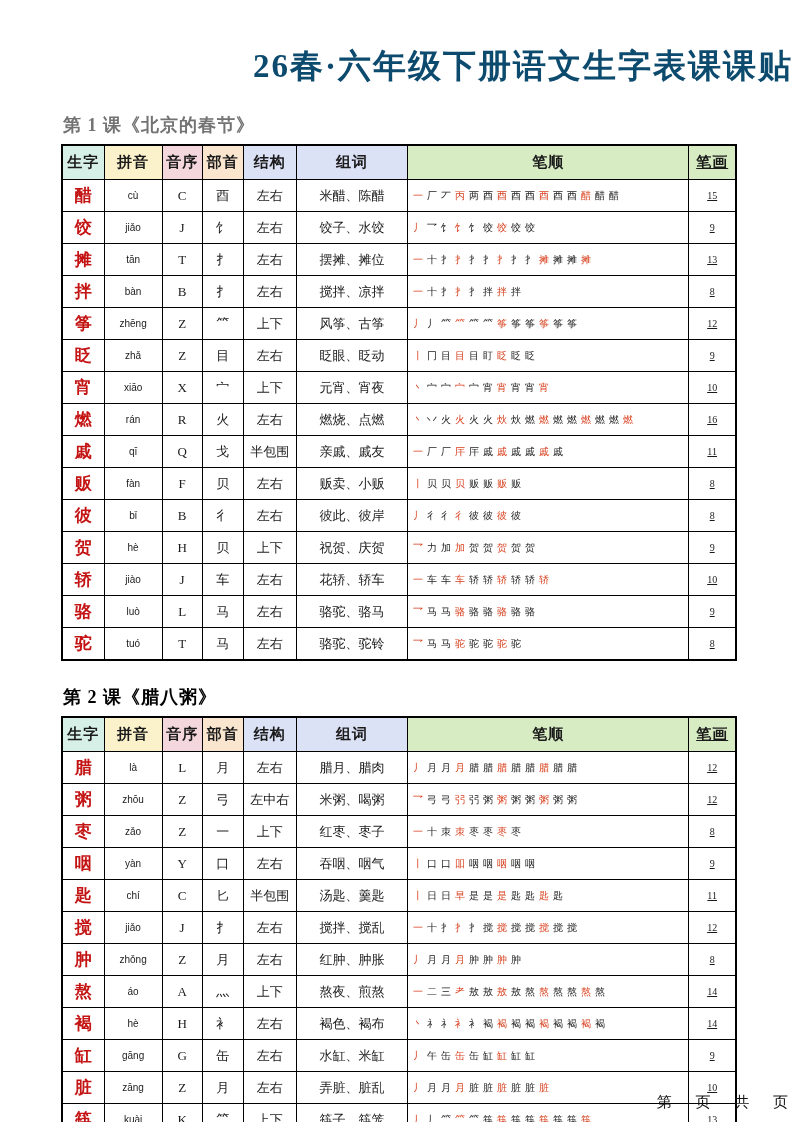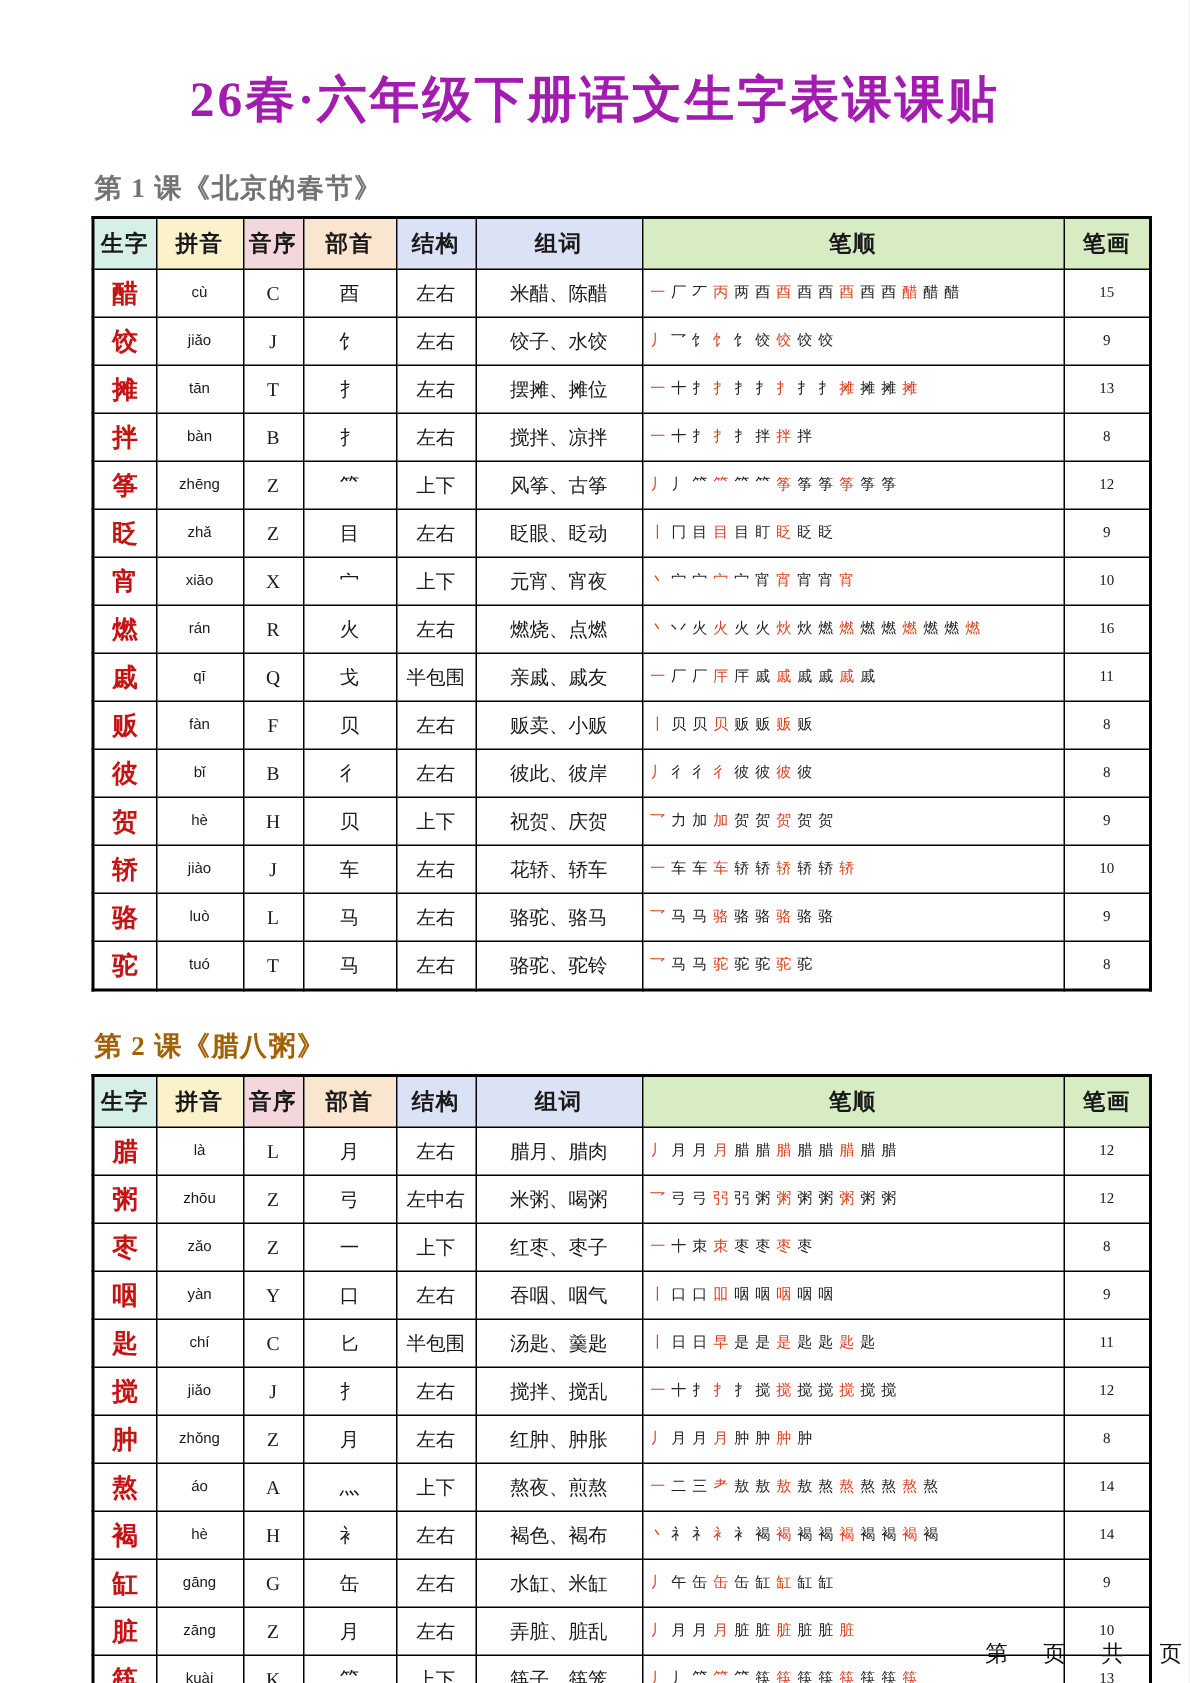--- a/index.html
+++ b/index.html
@@ -7,26 +7,26 @@
   .page {
     position:relative;
     width:793px; height:1122px;
     margin:0 auto;
     background:#ffffff;
     font-family:"Liberation Serif", serif;
     color:#1a1a1a;
     overflow:hidden;
   }
   .doc-title {
-    text-align:center;
+    text-align:right;
     padding-top:44px;
     font-size:33px;
     font-weight:bold;
     letter-spacing:2px;
-    color:#a21caf;
+    color:#0c4a6e;
   }
   #sections { margin-left:61px; width:678px; }
   .section { margin-top:24px; }
   .section-heading {
     color:#d01212;
     font-size:18px;
     font-weight:bold;
     margin:0 0 7px 2px;
     letter-spacing:1px;
   }
@@ -46,25 +46,25 @@
   th {
     font-size:15px;
     font-weight:bold;
     padding:7px 1px;
     letter-spacing:1px;
   }
   td { padding:4px 2px; font-size:13px; height:27px; }
   .col-char      { width:42px; }
   .col-pinyin    { width:58px; }
   .col-yinxu     { width:40px;font-family:Liberation Serif, serif; }
-  .col-radical   { width:62px; }
+  .col-radical   { width:41px; }
   .col-structure { width:53px; }
   .col-words     { width:111px; }
   .col-strokes   { width:281px; }
-  .col-count     { width:58px; }
+  .col-count     { width:47px;text-decoration:underline; }
   .cell-char {
     color:#c41414;
     font-size:17px;
     font-weight:bold;
   }
   .cell-pinyin { font-family:"Liberation Sans", sans-serif; font-size:10px; }
   .cell-yinxu  { font-size:13px; }
   .cell-structure, .cell-words { font-size:13px; }
   .cell-count { font-size:10px;border-radius:13px; }
   .cell-strokes {
@@ -256,21 +256,21 @@
               <td class="col-structure cell-structure">左右</td>
               <td class="col-words cell-words">骆驼、驼铃</td>
               <td class="col-strokes cell-strokes"><span class="stroke-stage red">乛</span><span class="stroke-stage">马</span><span class="stroke-stage">马</span><span class="stroke-stage red">驼</span><span class="stroke-stage">驼</span><span class="stroke-stage">驼</span><span class="stroke-stage red">驼</span><span class="stroke-stage">驼</span></td>
               <td class="col-count cell-count">8</td>
             </tr>
           </tbody>
     </table>
   </section>
 
   <section class="section">
-    <h2 class="section-heading" style="color: #a16207;">第 2 课《腊八粥》</h2>
+    <h2 class="section-heading" style="color: #000000;">第 2 课《腊八粥》</h2>
     <table class="vocab-table">
       <thead>
             <tr>
               <th class="col-char" style="background: rgb(214, 239, 231);">生字</th>
               <th class="col-pinyin" style="background: rgb(251, 242, 204);">拼音</th>
               <th class="col-yinxu" style="background: rgb(243, 215, 220);">音序</th>
               <th class="col-radical" style="background: rgb(250, 229, 207);">部首</th>
               <th class="col-structure" style="background: rgb(220, 226, 245);">结构</th>
               <th class="col-words" style="background: rgb(220, 226, 245);">组词</th>
               <th class="col-strokes" style="background: rgb(215, 236, 195);">笔顺</th>

